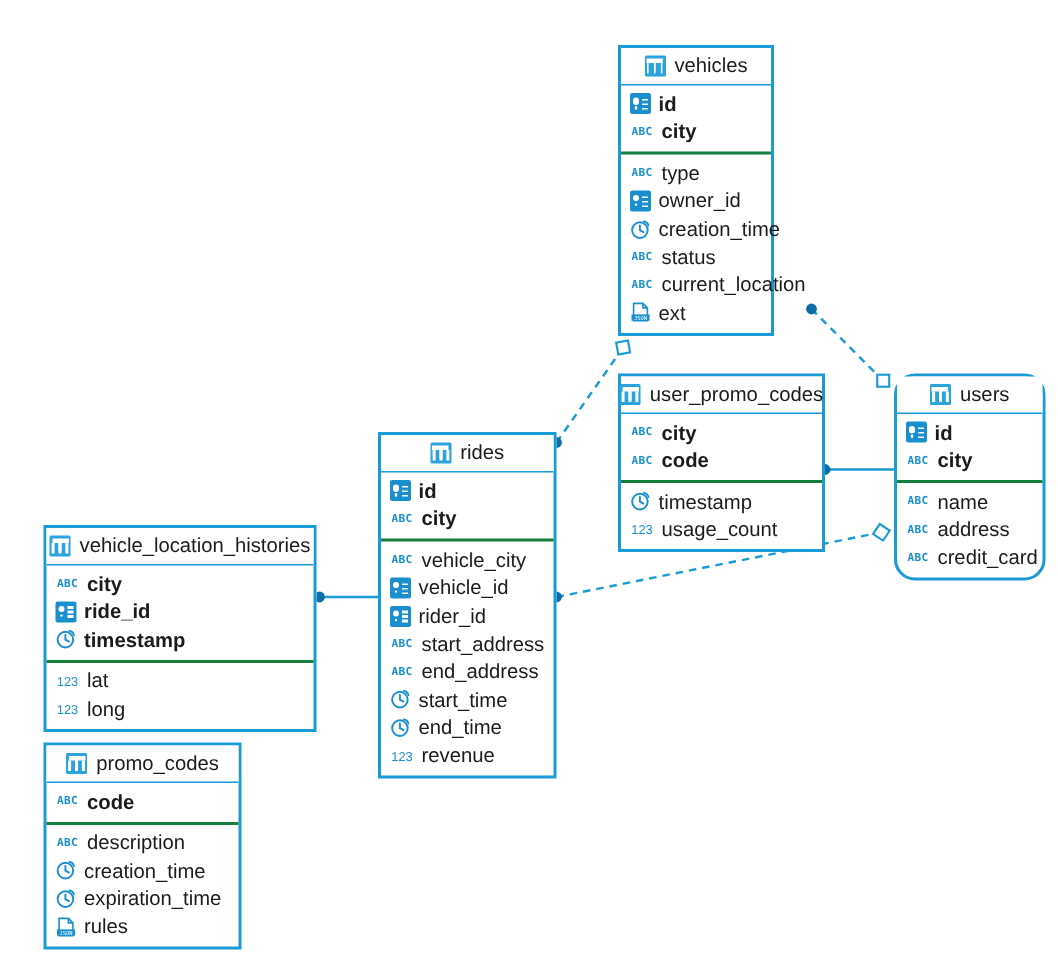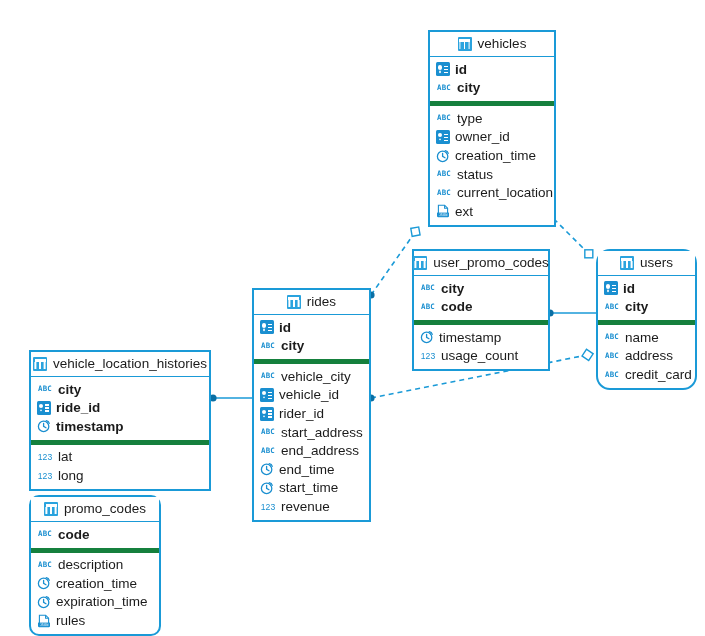--- a/index.html
+++ b/index.html
@@ -51,21 +51,21 @@
     font-size: 13.5px;
     color: #1b1b1b;
     white-space: nowrap;
     line-height: 1;
   }
   .section {
     box-sizing: border-box;
     padding: 3px 0 4px 0;
   }
   .section.pk {
-    border-bottom: 5px solid #15803d;
+    border-bottom: 2px solid #15803d;
   }
   .field-row {
     display: flex;
     align-items: center;
     gap: 5px;
     height: 18.6px;
     padding: 0 6px;
     white-space: nowrap;
   }
   .field-name {
@@ -177,21 +177,21 @@
       <g>
         <line x1="371" y1="398" x2="592" y2="354" stroke="#1a9ad7" stroke-width="1.6" stroke-dasharray="5,4"></line>
         <circle cx="371" cy="398" r="3.6" fill="#0b6fa4"></circle>
         <rect x="583.5866205520124" y="350.8786818810473" width="8" height="8" fill="#ffffff" stroke="#1a9ad7" stroke-width="1.4" transform="rotate(33.739933291903775 587.5866205520124 354.8786818810473)"></rect>
       </g>
       <g>
         <line x1="213" y1="398" x2="252" y2="398" stroke="#1a9ad7" stroke-width="1.6"></line>
         <circle cx="213" cy="398" r="3.6" fill="#0b6fa4"></circle>
       </g>
     </svg>
-<div class="table-node" style="left: 428px; top: 30px; width: 128px;">
+<div class="table-node" style="left: 412px; top: 30px; width: 104px;">
       <div class="tbl-header">
         <span class="ico ico-table"></span>
         <span class="tbl-title">vehicles</span>
       </div>
       <div class="section pk">
         <div class="field-row is-pk">
           <span class="ico ico-idcard"></span>
           <span class="field-name">id</span>
         </div>
         <div class="field-row is-pk">
@@ -338,31 +338,31 @@
           <span class="field-name">end_address</span>
         </div>
         <div class="field-row">
           <span class="ico ico-clock">
             <svg width="14" height="14" viewBox="0 0 14 14">
               <circle cx="6.6" cy="7.4" r="5.2" fill="#fff" stroke="#1a8fd0" stroke-width="1.3"></circle>
               <path d="M6.6 4.3 L6.6 7.4 L9 8.7" fill="none" stroke="#1a8fd0" stroke-width="1.3" stroke-linecap="round"></path>
               <path d="M9.2 1.6 q2.6 0.4 3.1 2.8" fill="none" stroke="#1a8fd0" stroke-width="1.2" stroke-linecap="round"></path>
             </svg>
           </span>
+          <span class="field-name">start_time</span>
+        </div>
+        <div class="field-row">
+          <span class="ico ico-clock">
+            <svg width="14" height="14" viewBox="0 0 14 14">
+              <circle cx="6.6" cy="7.4" r="5.2" fill="#fff" stroke="#1a8fd0" stroke-width="1.3"></circle>
+              <path d="M6.6 4.3 L6.6 7.4 L9 8.7" fill="none" stroke="#1a8fd0" stroke-width="1.3" stroke-linecap="round"></path>
+              <path d="M9.2 1.6 q2.6 0.4 3.1 2.8" fill="none" stroke="#1a8fd0" stroke-width="1.2" stroke-linecap="round"></path>
+            </svg>
+          </span>
           <span class="field-name">end_time</span>
-        </div>
-        <div class="field-row">
-          <span class="ico ico-clock">
-            <svg width="14" height="14" viewBox="0 0 14 14">
-              <circle cx="6.6" cy="7.4" r="5.2" fill="#fff" stroke="#1a8fd0" stroke-width="1.3"></circle>
-              <path d="M6.6 4.3 L6.6 7.4 L9 8.7" fill="none" stroke="#1a8fd0" stroke-width="1.3" stroke-linecap="round"></path>
-              <path d="M9.2 1.6 q2.6 0.4 3.1 2.8" fill="none" stroke="#1a8fd0" stroke-width="1.2" stroke-linecap="round"></path>
-            </svg>
-          </span>
-          <span class="field-name">start_time</span>
         </div>
         <div class="field-row">
           <span class="ico ico-123">123</span>
           <span class="field-name">revenue</span>
         </div>
       </div>
     </div>
     <div class="table-node" style="left: 29px; top: 334px; width: 182px; margin-top: 16px;">
       <div class="tbl-header">
         <span class="ico ico-table"></span>
@@ -392,21 +392,21 @@
         <div class="field-row">
           <span class="ico ico-123">123</span>
           <span class="field-name">lat</span>
         </div>
         <div class="field-row">
           <span class="ico ico-123">123</span>
           <span class="field-name">long</span>
         </div>
       </div>
     </div>
-    <div class="table-node" style="left: 29px; top: 495px; width: 132px; border-radius: 10px;">
+    <div class="table-node" style="left: 29px; top: 495px; width: 132px;">
       <div class="tbl-header">
         <span class="ico ico-table"></span>
         <span class="tbl-title">promo_codes</span>
       </div>
       <div class="section pk">
         <div class="field-row is-pk">
           <span class="ico ico-abc">ABC</span>
           <span class="field-name">code</span>
         </div>
       </div>

